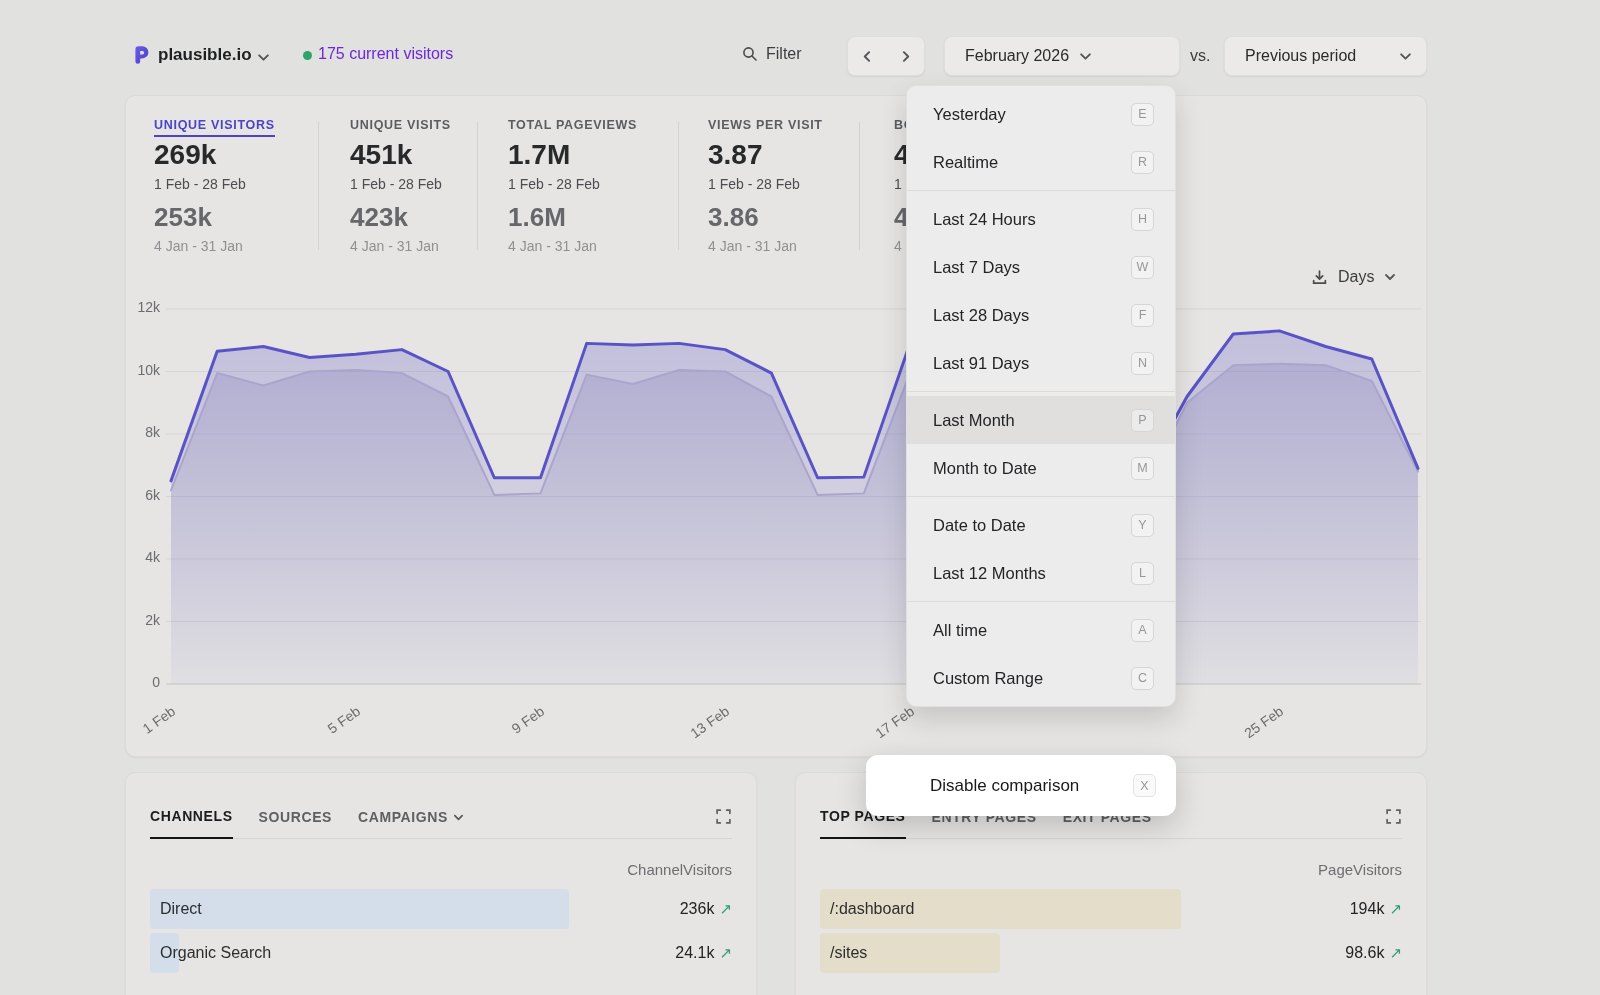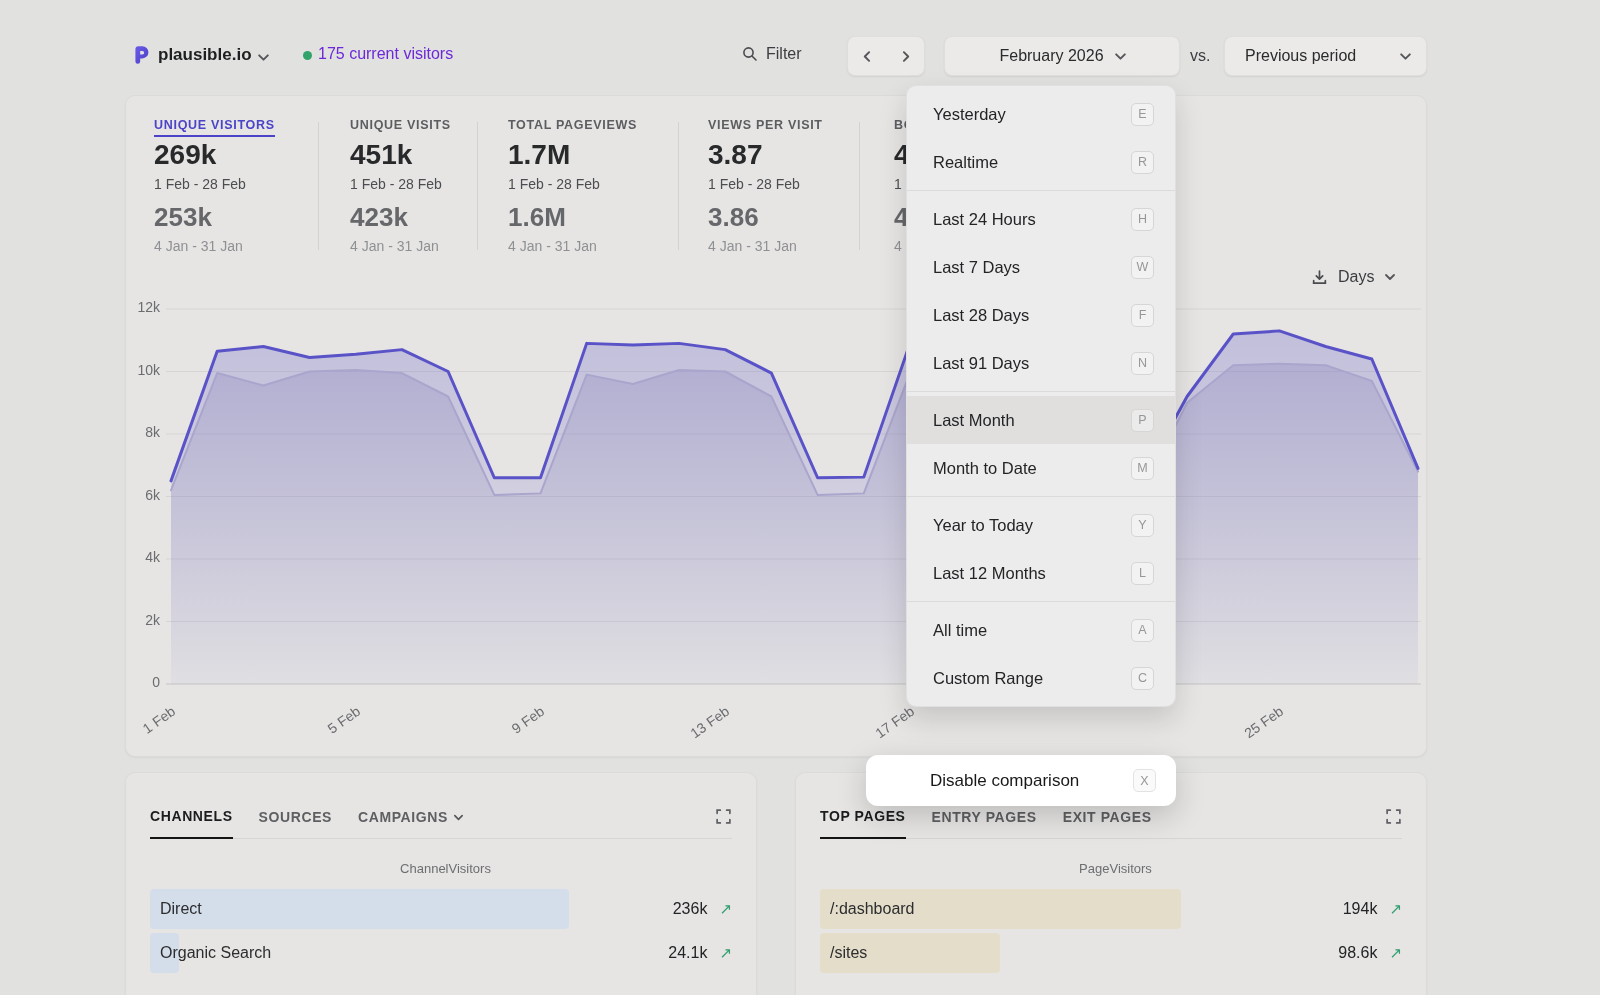--- a/index.html
+++ b/index.html
@@ -42,42 +42,42 @@
   #date-menu { left:906px; top:85px; width:270px; background:#edecec; border:1px solid rgba(0,0,0,.05);
                border-radius:10px; box-shadow:0 12px 28px rgba(0,0,0,.14); z-index:30; padding:4px 0; }
   .menu-item { height:48px; display:flex; align-items:center; justify-content:space-between;
                padding:0 21px 0 26px; font-size:16.5px; color:#232427; cursor:pointer; }
   .menu-item.highlight { background:#e0dfde; }
   .menu-div { height:1px; background:#dcdbda; margin:4px 0; }
   .kbd { width:23px; height:23px; border:1px solid #d7d6d5; border-radius:5px; background:rgba(250,250,250,.45);
          color:#97979a; font-size:12.5px; display:flex; align-items:center; justify-content:center; }
 
   
-  #cmp-popup { left:866px; top:755px; width:310px; height:51px; background:#ffffff; border-radius:12px;
+  #cmp-popup { left:866px; top:755px; width:310px; height:61px; background:#ffffff; border-radius:12px;
                box-shadow:0 10px 30px rgba(0,0,0,.18); z-index:40; display:flex; align-items:center; }
   #cmp-popup .menu-item { flex:1; padding:0 20px 0 64px; font-size:17px; color:#18191b; }
   #cmp-popup .kbd { border-color:#e3e3e3; background:#fafafa; }
 
   
   .card { top:772px; width:632px; height:240px; background:#e6e5e4; border:1px solid rgba(0,0,0,.045);
           border-radius:10px 10px 0 0; box-shadow:0 1px 2px rgba(0,0,0,.05); position:absolute; }
   .tabs { position:absolute; left:24px; right:24px; top:35px; display:flex; gap:26px; align-items:flex-end;
           border-bottom:1px solid #d6d5d4; }
   .tab { font-size:14px; font-weight:bold; letter-spacing:.6px; color:#5e5f62; padding-bottom:13px;
          display:flex; align-items:center; gap:5px; cursor:pointer;justify-content:flex-end; }
   .tab.active { color:#1b1c1e; border-bottom:2.5px solid #141415; margin-bottom:-1px; }
-  .thead { position:absolute; left:24px; right:24px; top:88px; display:flex; justify-content:center;
-           font-size:13px; color:#6d6e71; }
+  .thead { position:absolute; left:24px; right:24px; top:88px; display:flex; justify-content:flex-end;
+           font-size:15px; color:#6d6e71; }
   .thead span:first-child { padding-left:9px; }
   .rows { position:absolute; left:24px; right:24px; top:116px; }
   .trow { position:relative; height:40px; margin-bottom:4px; }
   .trow .bar { position:absolute; left:0; top:0; bottom:0; border-radius:4px; }
   .trow .rname { position:absolute; left:10px; top:0; line-height:40px; font-size:16px; color:#2c2d2f; }
   .trow .rval { position:absolute; right:0; top:0; line-height:40px; font-size:16px; color:#232426;
-                display:flex; align-items:center; gap:12px;text-align:right; }
+                display:flex; align-items:center; gap:5px;text-align:right; }
   .up-arrow { color:#2f9e6e; font-size:15px; line-height:40px; }
   .expand { position:absolute; right:24px; top:35px; cursor:pointer; }
 </style>
 </head>
 <body>
 
 <div class="abs" style="left:130px;top:44px;width:22px;height:22px;">
   <svg width="22" height="22" viewBox="0 0 24 24">
     <defs>
         <linearGradient id="lg" x1="0" y1="0" x2="1" y2="1">
@@ -110,21 +110,21 @@
         <path class="chev" d="M7.5 2L3.5 6l4 4"></path>
       </svg>
   </div>
   <div style="flex:1;display:flex;justify-content:center;cursor:pointer;">
     <svg width="13" height="13" viewBox="0 0 12 12">
         <path class="chev" d="M4.5 2l4 4-4 4"></path>
       </svg>
   </div>
 </div>
 
-<div class="abs hdr-btn" style="left:944px;top:36px;width:236px;height:40px;padding:0 18px 0 20px;justify-content:center;cursor:pointer;gap:10px;">
+<div class="abs hdr-btn" style="left:944px;top:36px;width:236px;height:40px;padding:0 18px 0 20px;justify-content:flex-start;cursor:pointer;gap:10px;">
   <span class="sel-text">February 2026</span>
   <svg width="13" height="13" viewBox="0 0 12 12">
       <path class="chev" d="M2 4l4 4 4-4"></path>
     </svg>
 </div>
 
 <span class="abs hdr-text" style="left:1190px;top:47px;color:#3c3d40;">vs.</span>
 
 <div class="abs hdr-btn" style="left:1224px;top:36px;width:203px;height:40px;padding:0 14px 0 20px;justify-content:space-between;cursor:pointer;">
   <span class="sel-text">Previous period</span>
@@ -263,21 +263,21 @@
     <div class="menu-item highlight">
       <span>Last Month</span>
       <span class="kbd">P</span>
     </div>
     <div class="menu-item">
       <span>Month to Date</span>
       <span class="kbd">M</span>
     </div>
     <div class="menu-div"></div>
     <div class="menu-item">
-      <span>Year to Today</span>
+      <span>Date to Date</span>
       <span class="kbd">Y</span>
     </div>
     <div class="menu-item">
       <span>Last 12 Months</span>
       <span class="kbd">L</span>
     </div>
     <div class="menu-div"></div>
     <div class="menu-item">
       <span>All time</span>
       <span class="kbd">A</span>

